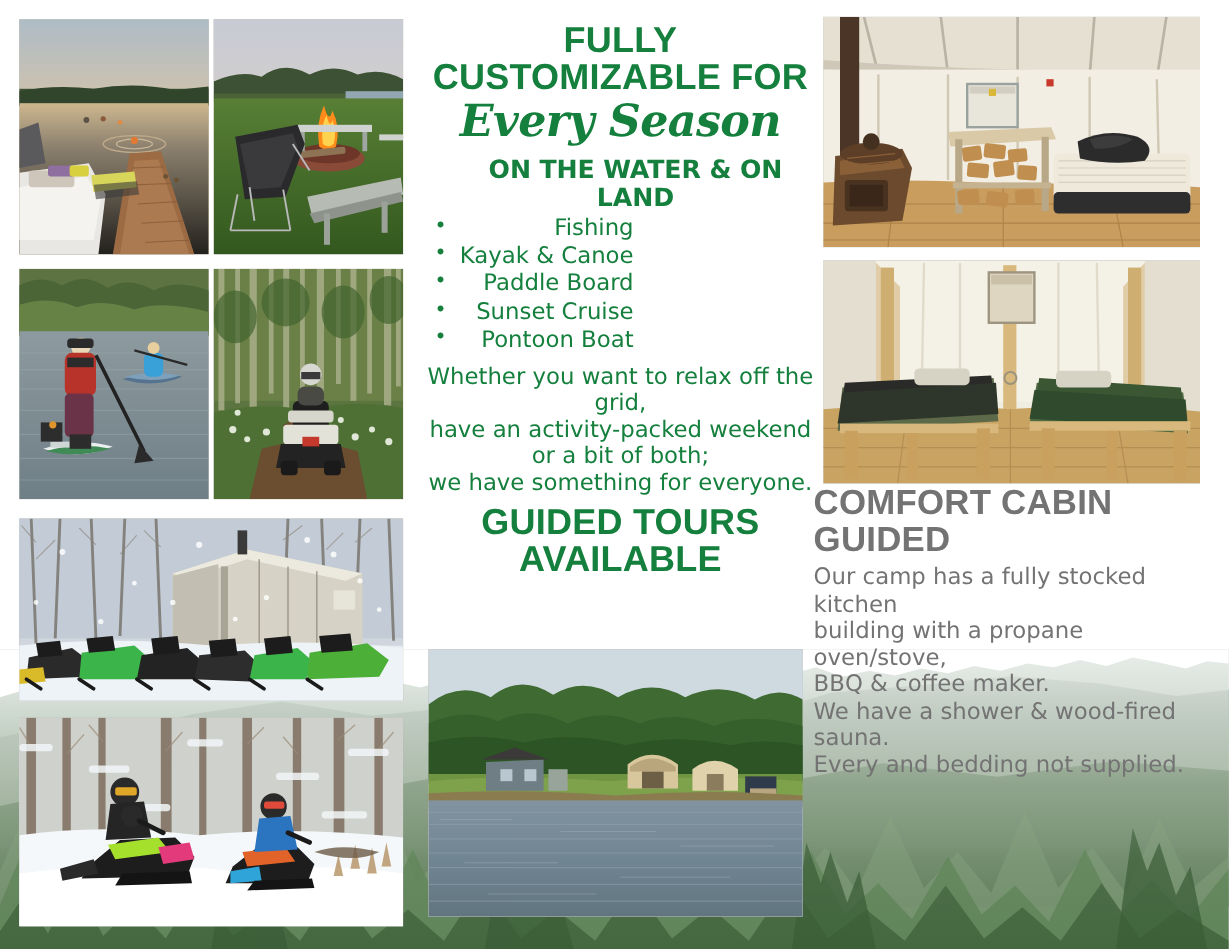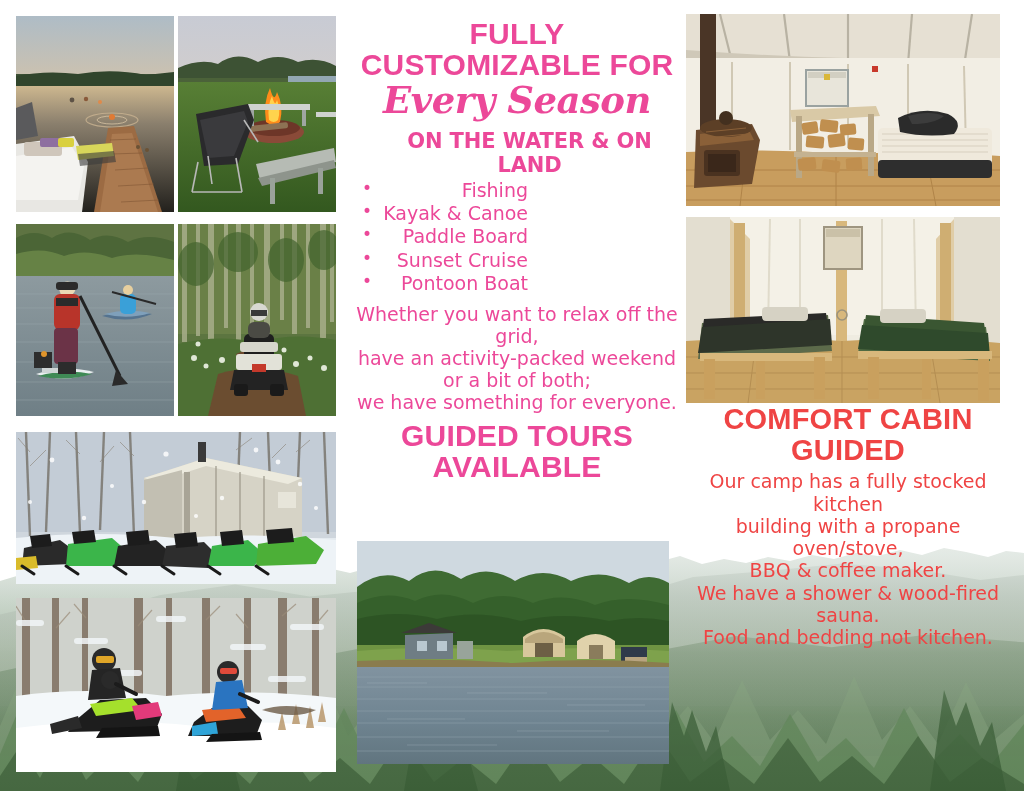--- a/index.html
+++ b/index.html
@@ -66,21 +66,21 @@
     z-index: 2;
   }
   .photo .ph { position: absolute; inset: 0; }
 
   
   .col-mid {
     position: absolute;
     left: 352px; top: 0; width: 330px; height: 508px;
     z-index: 3;
     text-align: center;
-    color: #ec4899;
+    color: #15803d;
   }
   .headline {
     font-size: 30px; font-weight: 700; line-height: 1.04;
     letter-spacing: 0.2px; margin-top: 18px;
     font-family: "Liberation Sans", sans-serif;
   }
   .script {
     font-family: "DejaVu Serif", serif;
     font-style: italic; font-weight: 700;
     font-size: 37px; line-height: 1.02;
@@ -119,21 +119,21 @@
   .tours {
     font-size: 30px; font-weight: 700; line-height: 1.04;
     margin-top: 7px; letter-spacing: 0.2px;
     font-family: "Liberation Sans", sans-serif;
   }
 
   
   .col-right {
     position: absolute;
     left: 678px; top: 404px; width: 340px;
-    z-index: 3; text-align: center; color: #ef4444;
+    z-index: 3; text-align: left; color: #737373;
   }
   .cabin-head {
     font-size: 29px; font-weight: 700; line-height: 1.06;
     letter-spacing: 0.2px;
     font-family: "Liberation Sans", sans-serif;
   }
   .cabin-body {
     font-size: 19px; line-height: 1.17; margin-top: 5px;
     font-family: "DejaVu Sans", sans-serif;
   }
@@ -726,17 +726,17 @@
   <div class="col-right">
     <div class="cabin-head">
       <div>COMFORT CABIN</div>
       <div>GUIDED</div>
     </div>
     <div class="cabin-body">
       <div>Our camp has a fully stocked kitchen</div>
       <div>building with a propane oven/stove,</div>
       <div>BBQ &amp; coffee maker.</div>
       <div>We have a shower &amp; wood-fired sauna.</div>
-      <div>Food and bedding not kitchen.</div>
+      <div>Every and bedding not supplied.</div>
     </div>
   </div>
 
 </div>
 
 </body></html>

